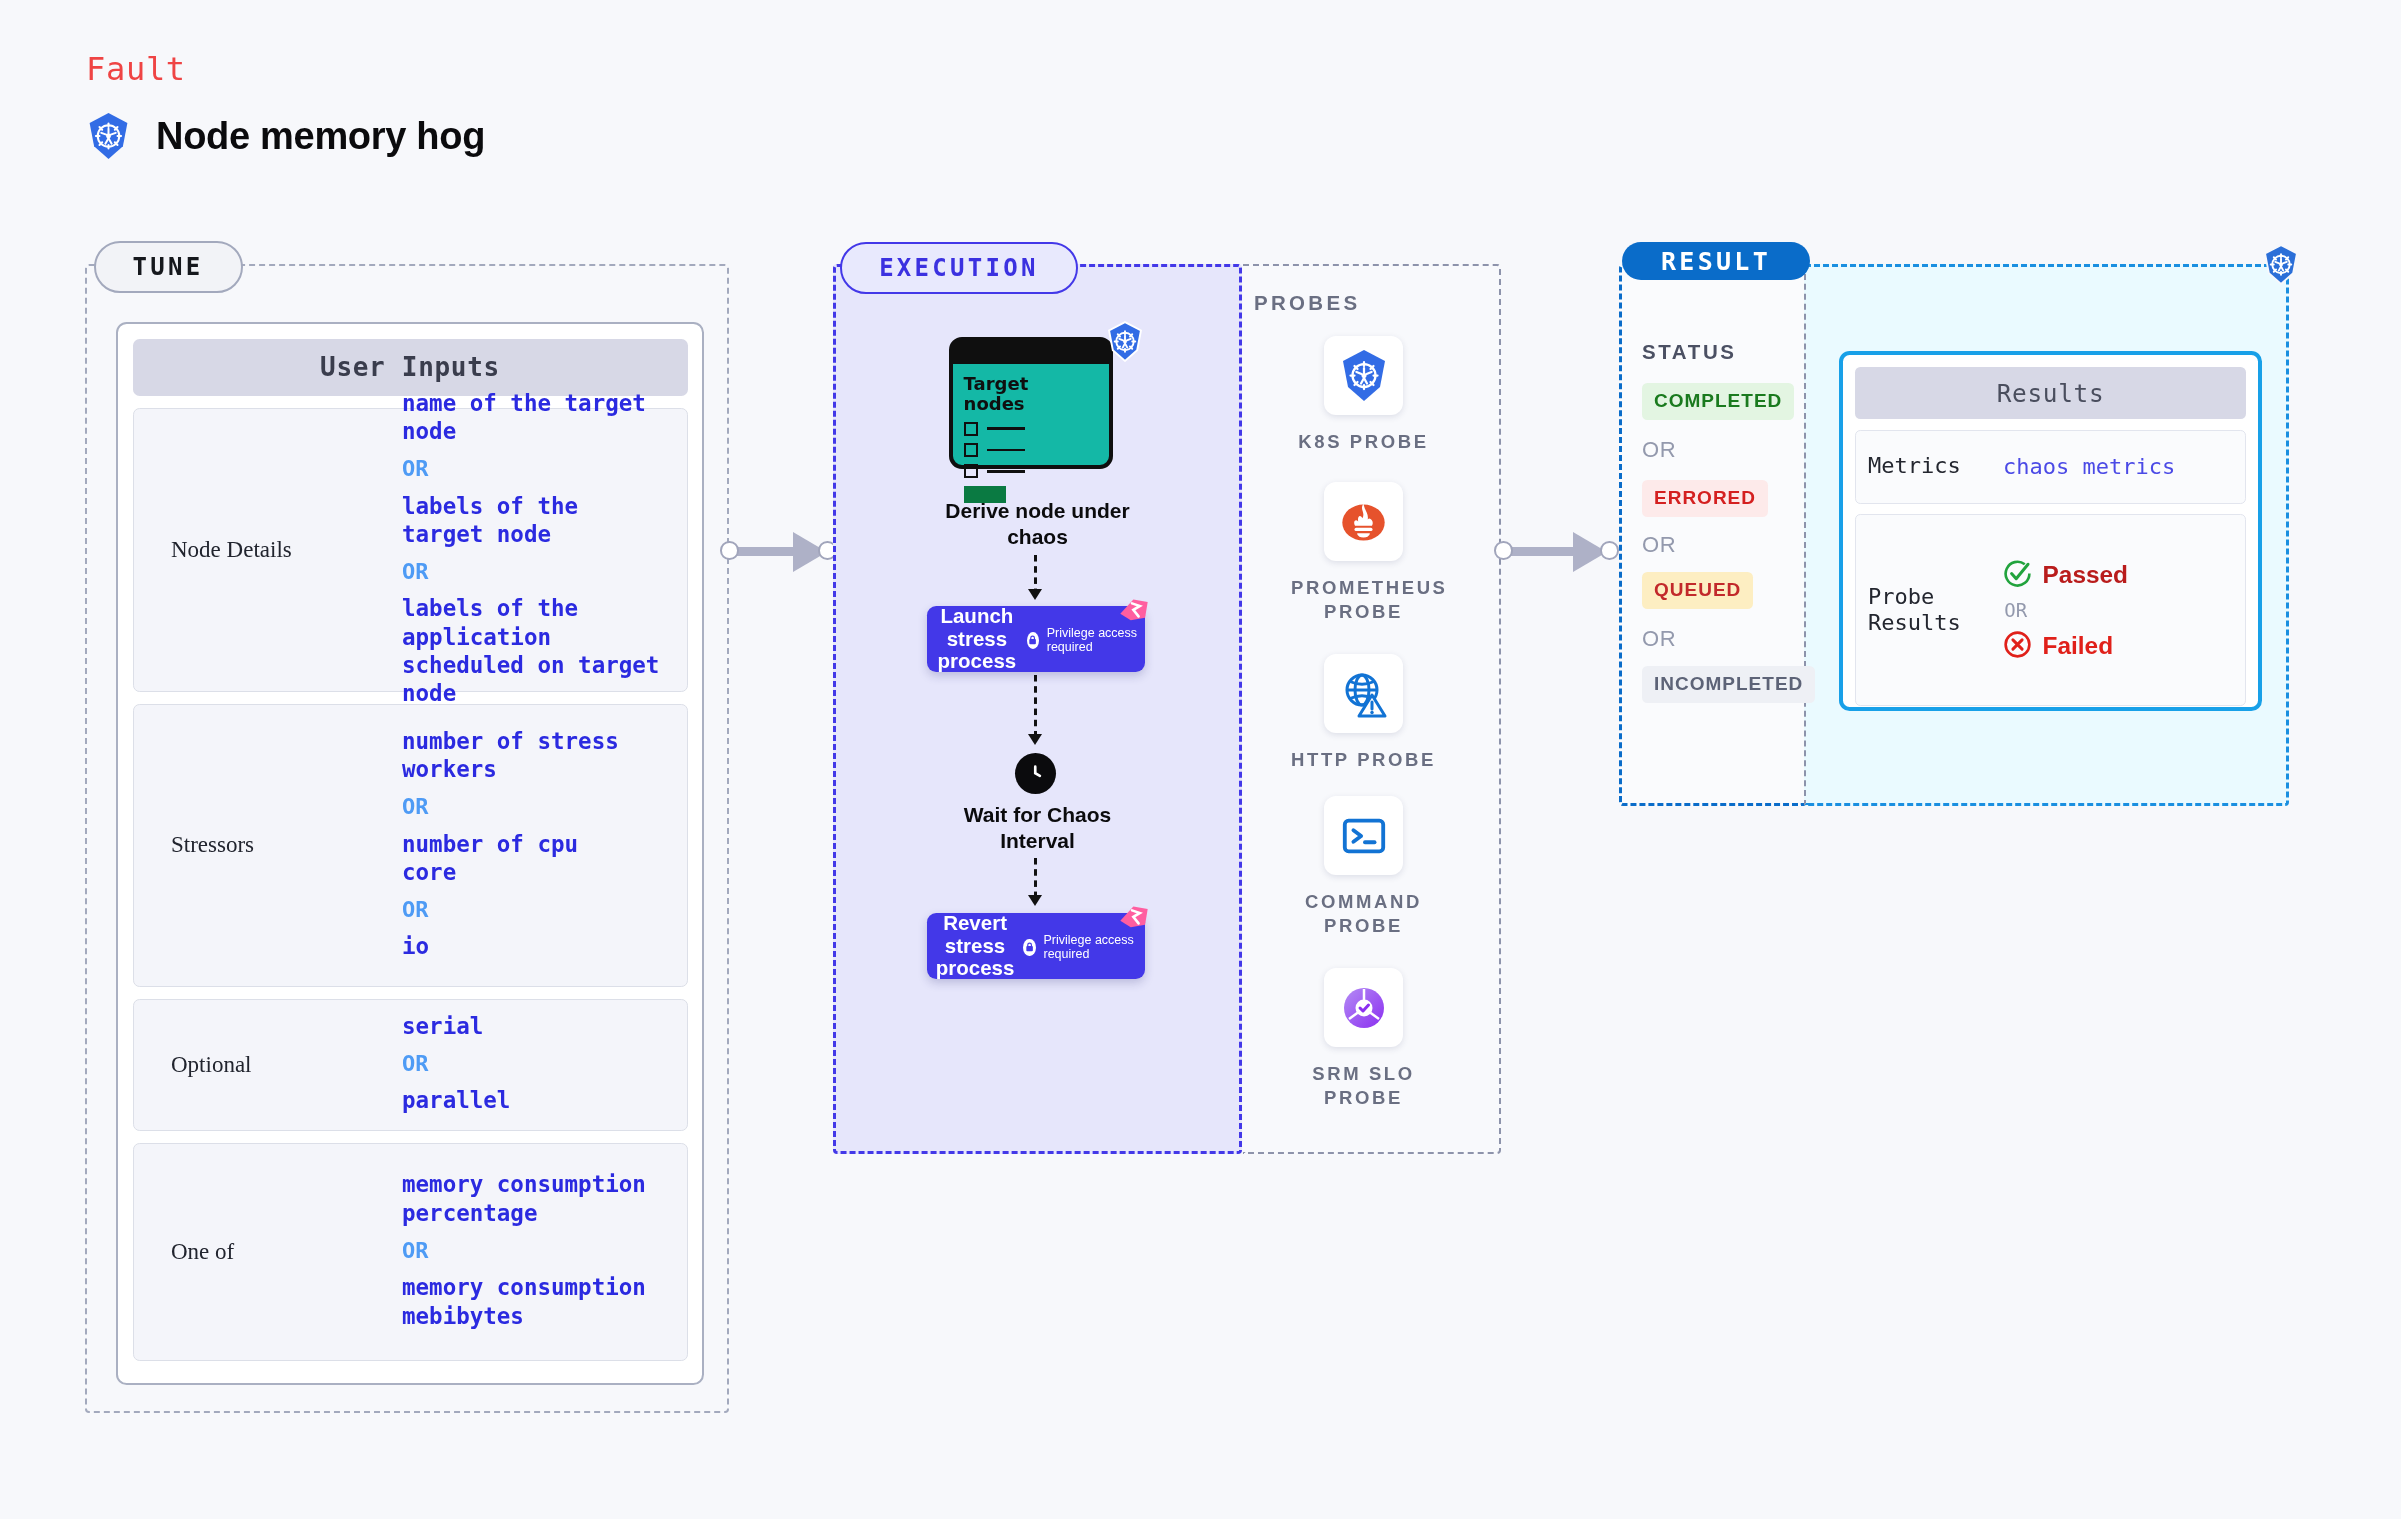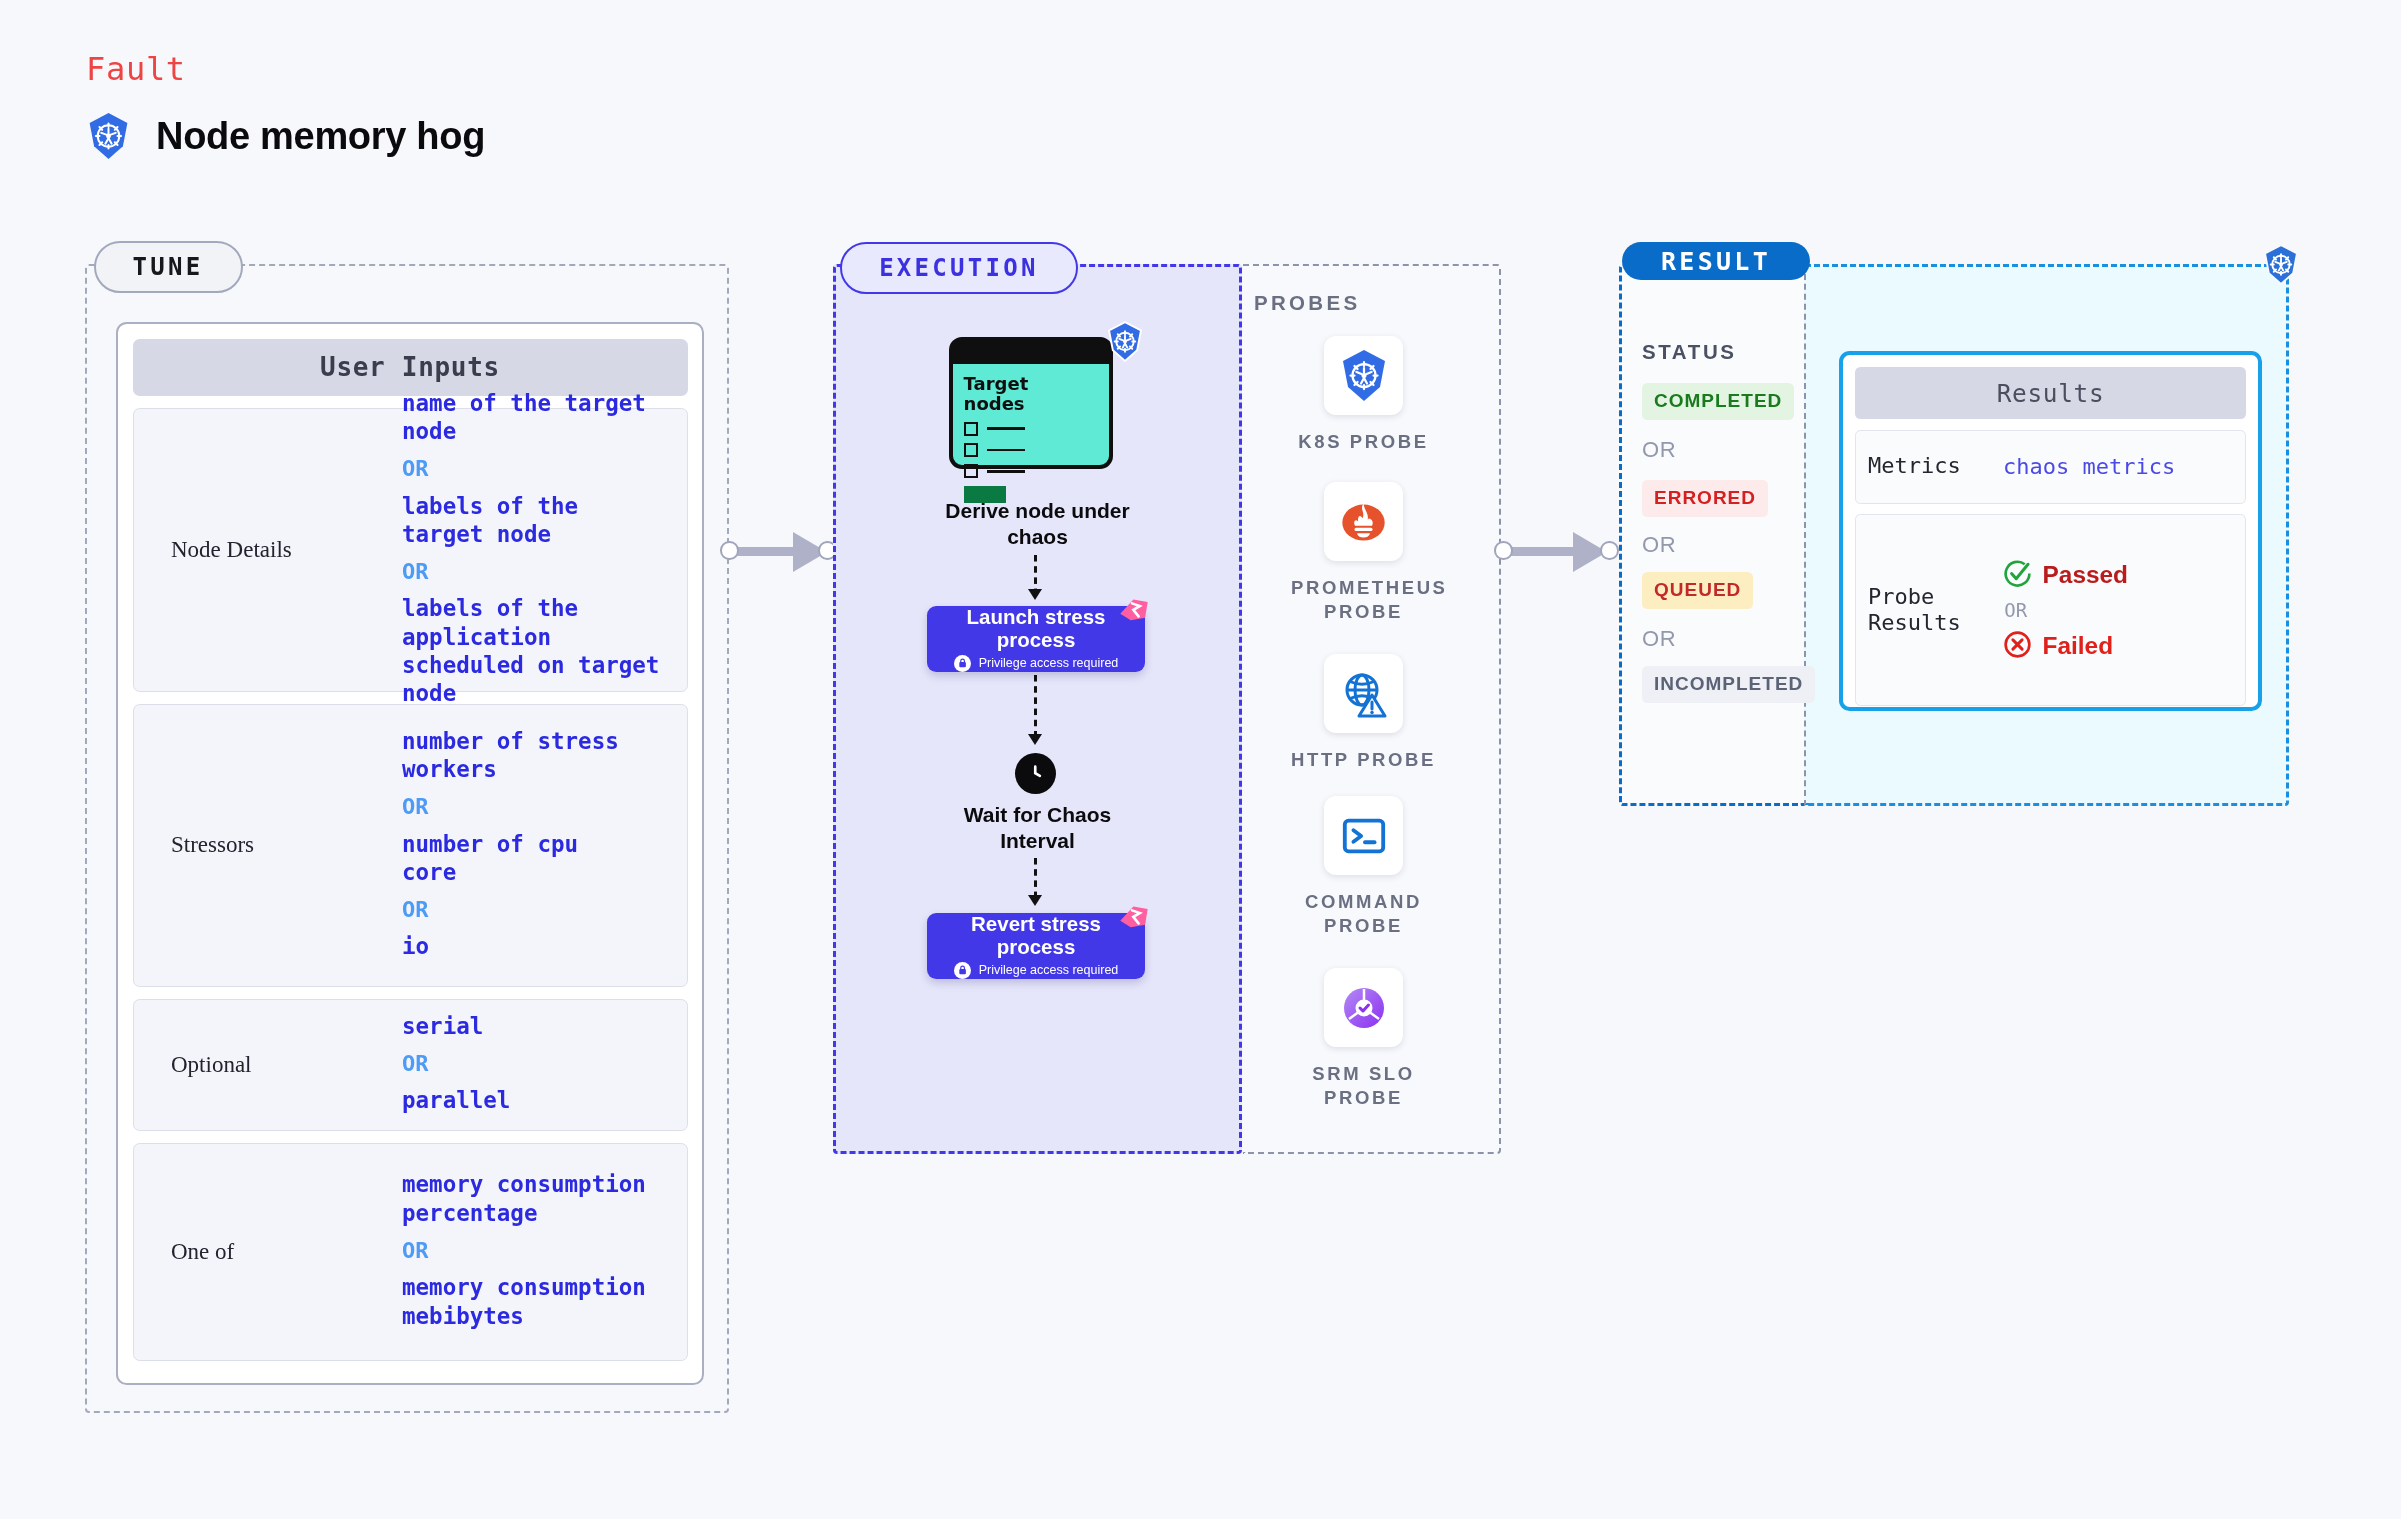--- a/index.html
+++ b/index.html
@@ -123,21 +123,21 @@
   .probe-label {
     margin-top: 14.5px; font-size: 18.5px; color: #6a6f82;
     letter-spacing: 2.6px; font-weight: bold; line-height: 1.3;
   }
 
   
   .flow { position: absolute; left: 833px; top: 264px; width: 409px; }
   .node-card-wrap { position: absolute; left: 116px; top: 73px; width: 178px; }
   .node-card {
     position: relative; width: 164px; height: 132px;
-    background: #5eead4; border: 4px solid #0f0f0f; border-radius: 13px;
+    background: #14b8a6; border: 4px solid #0f0f0f; border-radius: 13px;
   }
   .node-card-bar { height: 22.5px; background: #0f0f0f; }
   .node-card-body { padding: 10.6px 10.6px 0 10.6px; }
   .node-card-title {
     font-family: "DejaVu Sans", sans-serif;
     font-size: 18px; font-weight: bold; color: #0f0f0f; line-height: 1.12;
   }
   .chk-row { display: flex; align-items: center; gap: 9.2px; margin-top: 7.3px; }
   .chk { width: 14px; height: 14px; border: 2.6px solid #0f0f0f; }
   .chk-line { width: 38px; height: 2.6px; background: #0f0f0f; }
@@ -154,21 +154,21 @@
   }
   .arrow-head {
     position: absolute; width: 0; height: 0;
     border-left: 7.3px solid transparent; border-right: 7.3px solid transparent;
     border-top: 11.2px solid #111;
   }
   .proc-box {
     position: absolute; width: 218px; height: 66px;
     background: #4338e8; border-radius: 9.2px;
     box-shadow: 0 4px 9.2px rgba(40,40,120,0.22);
-    display: flex; flex-direction: column; align-items: center; justify-content: center;
+    display: flex; flex-direction: row; align-items: center; justify-content: center;
   }
   .proc-title {
     color: #ffffff; font-size: 20.5px; font-weight: bold;
     text-align: center; line-height: 1.12; max-width: 165px;
   }
   .proc-sub { display: flex; align-items: center; gap: 8px; margin-top: 2.6px; }
   .lock-circle {
     width: 17px; height: 17px; border-radius: 50%; background: #ffffff;
     display: flex; align-items: center; justify-content: center;
   }

